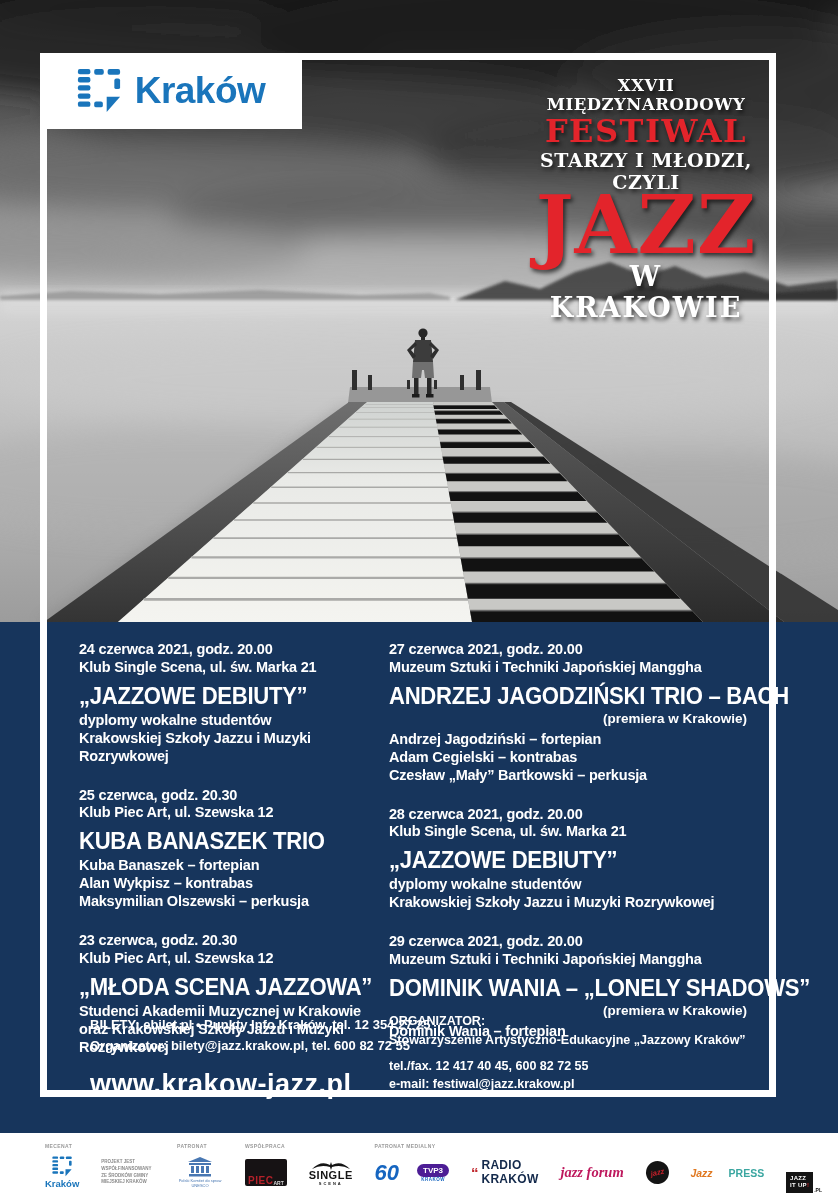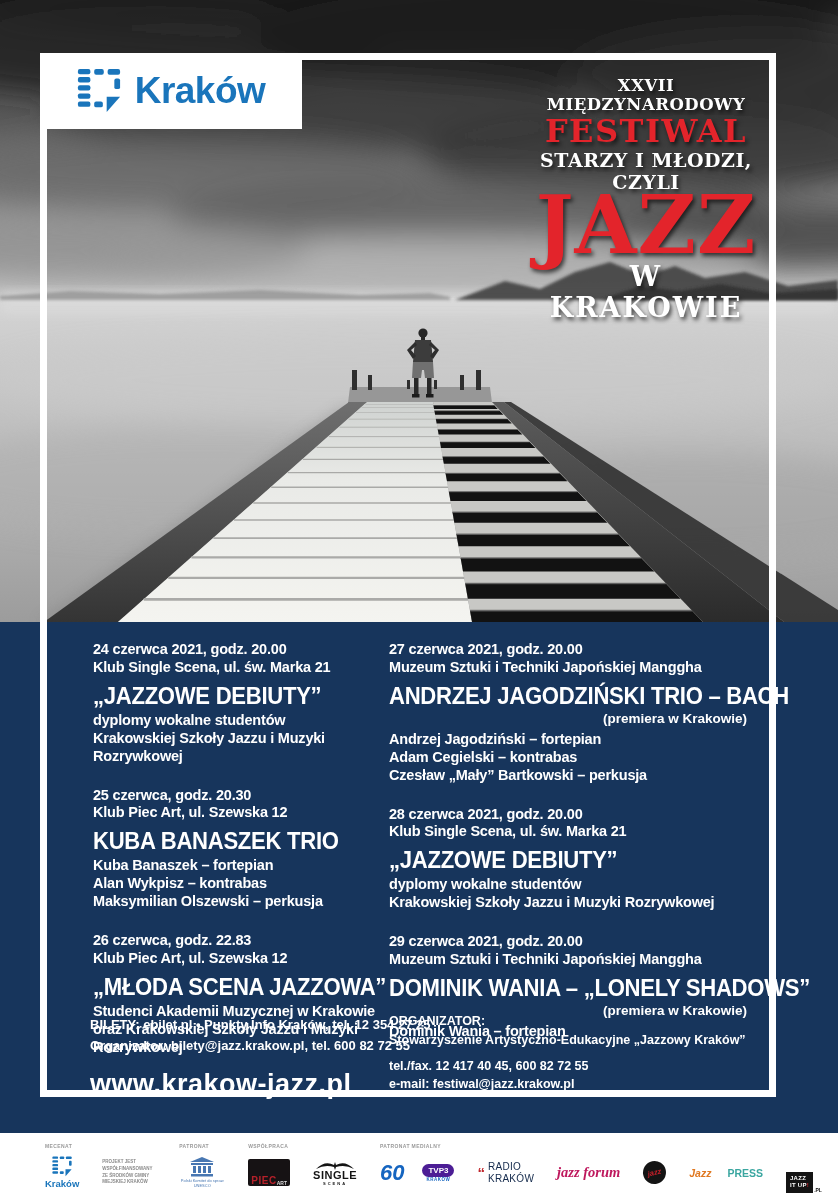--- a/index.html
+++ b/index.html
@@ -18,21 +18,21 @@
   .title-block{position:absolute;right:74px;top:76px;width:236px;z-index:6;text-align:center;
                color:#ffffff;font-family:"DejaVu Serif",serif;font-weight:700;
                text-shadow:2px 3px 4px rgba(0,0,0,0.65);}
   .t1{font-size:16.5px;letter-spacing:.5px;}
   .t2{font-size:32px;color:#e3242b;letter-spacing:1.5px;line-height:1.0;margin-top:1px;}
   .t3{font-size:19px;letter-spacing:.5px;margin-top:2px;}
   .t4{font-size:80px;color:#e3242b;line-height:.82;letter-spacing:1px;}
   .t5{font-size:27px;letter-spacing:2px;margin-top:2px;}
   
   .col{position:absolute;z-index:6;color:#ffffff;}
-  .col-left{left:93px;top:641px;width:294px;}
+  .col-left{left:79px;top:641px;width:294px;}
   .col-right{left:389px;top:641px;width:374px;}
   .event{margin-bottom:21px;}
   .ev-date,.ev-venue,.ev-line{font-size:14.5px;font-weight:700;line-height:1.24;letter-spacing:-0.2px;}
   .ev-title{font-size:23.5px;font-weight:700;line-height:1.05;margin:7px 0 3px;white-space:nowrap;
             transform:scaleX(.94);transform-origin:left center;letter-spacing:-0.3px;}
   .ev-premiere{font-size:13.5px;font-weight:700;text-align:right;padding-right:16px;margin:-1px 0 5px;}
   
   .tickets{position:absolute;left:90px;top:1014px;z-index:6;color:#fff;font-size:13px;
            font-weight:700;line-height:1.65;}
   .website{font-size:27px;font-weight:700;letter-spacing:.5px;margin-top:5px;}
@@ -58,21 +58,21 @@
   .single{flex-direction:column;justify-content:center;align-items:center;color:#141414;}
   .single .s1{font-size:11px;font-weight:900;letter-spacing:.5px;line-height:1;}
   .single .s2{font-size:4px;font-weight:700;letter-spacing:2px;}
   .tvp{align-items:center;gap:18px;}
   .tvp60{font-size:22px;color:#1565c0;font-weight:700;font-style:italic;line-height:1;}
   .tvpcol{display:flex;flex-direction:column;align-items:center;}
   .tvpbox{background:#4c1d95;color:#fff;font-size:8px;font-weight:700;padding:2px 6px;border-radius:7px;}
   .tvpsub{font-size:4.5px;color:#1565c0;font-weight:700;letter-spacing:.5px;}
   .radio{align-items:center;gap:3px;}
   .rq{color:#c0272d;font-size:15px;font-weight:900;line-height:.6;}
-  .rtxt{font-size:10px;font-weight:400;color:#13294b;line-height:1.15;letter-spacing:.3px;}
+  .rtxt{font-size:12px;font-weight:700;color:#13294b;line-height:1.15;letter-spacing:.3px;}
   .jforum{font-family:"Liberation Serif",serif;font-style:italic;font-weight:700;font-size:14.5px;color:#be185d;}
   .jsoul{width:23px;height:23px;border-radius:50%;background:#141414;color:#c8202a;display:flex;
          align-items:center;justify-content:center;font-size:7.5px;font-weight:800;font-style:italic;
          transform:rotate(-12deg);}
   .jpress{font-size:10.5px;}
   .jp1{color:#e07820;font-style:italic;font-weight:700;}
   .jp2{color:#3aa6a0;font-weight:700;padding-left:16px;}
   .jitup{align-items:flex-end;gap:1px;}
   .jitup-box{background:#141414;color:#fff;font-size:6px;font-weight:800;padding:3px 4px;
              line-height:1.2;letter-spacing:.3px;}
@@ -267,21 +267,21 @@
     </div>
     <div class="event">
       <div class="ev-date">25 czerwca, godz. 20.30</div>
       <div class="ev-venue">Klub Piec Art, ul. Szewska 12</div>
       <div class="ev-title">KUBA BANASZEK TRIO</div>
       <div class="ev-line">Kuba Banaszek – fortepian</div>
       <div class="ev-line">Alan Wykpisz – kontrabas</div>
       <div class="ev-line">Maksymilian Olszewski – perkusja</div>
     </div>
     <div class="event">
-      <div class="ev-date">26 czerwca, godz. 22.83</div>
+      <div class="ev-date">23 czerwca, godz. 20.30</div>
       <div class="ev-venue">Klub Piec Art, ul. Szewska 12</div>
       <div class="ev-title">„MŁODA SCENA JAZZOWA”</div>
       <div class="ev-line">Studenci Akademii Muzycznej w Krakowie</div>
       <div class="ev-line">oraz Krakowskiej Szkoły Jazzu i Muzyki Rozrywkowej</div>
     </div>
   </div>
 
   <div class="col col-right">
     <div class="event">
       <div class="ev-date">27 czerwca 2021, godz. 20.00</div>

